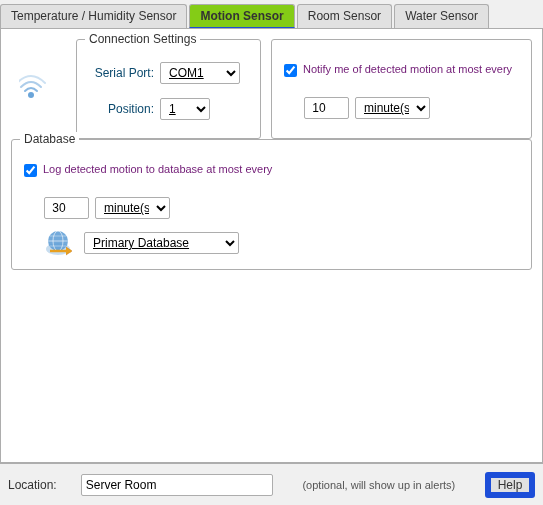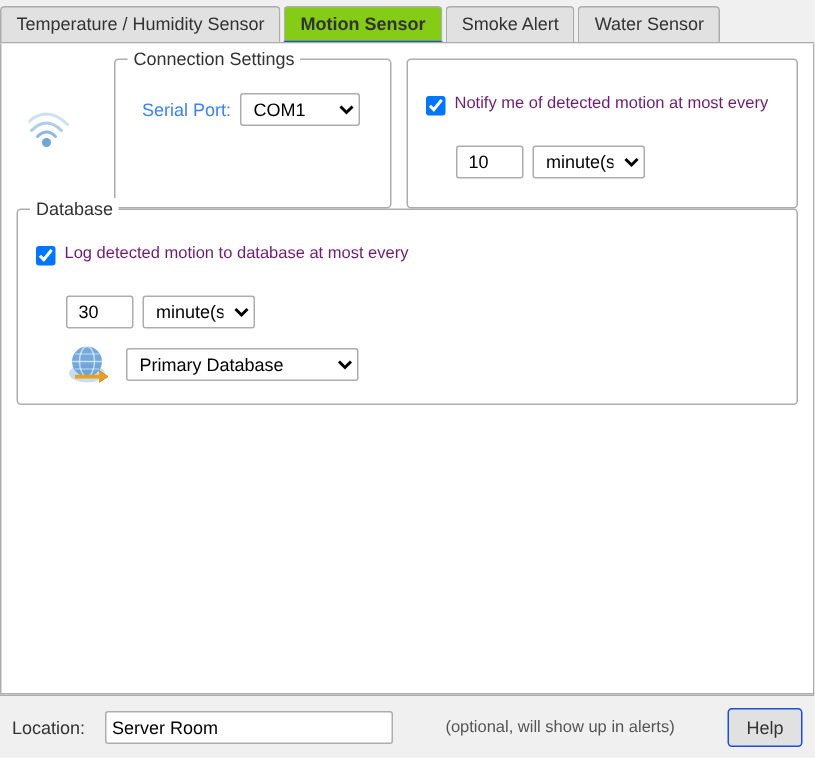--- a/index.html
+++ b/index.html
@@ -105,36 +105,37 @@
     
     .form-row {
       display: flex;
       align-items: center;
       margin-top: 14px;
       gap: 6px;
     }
 
     .form-label {
       font-size: 12px;
-      color: #3b82f6;
+      color: #0c4a6e;
       min-width: 65px;
       text-align: right;
     }
 
     select, input[type="text"], input[type="number"] {
       border: 1px solid #adadad;
       border-radius: 2px;
       padding: 2px 4px;
       font-size: 12px;
       background: #ffffff;
       height: 22px;
     }
 
     select {
       appearance: auto;
+      text-decoration: underline;
     }
 
     .serial-select {
       width: 80px;
     }
 
     .position-select {
       width: 50px;
     }
 
@@ -208,21 +209,21 @@
       flex-shrink: 0;
     }
 
     
     .bottom-bar {
       display: flex;
       align-items: center;
       padding: 6px 8px;
       background: #f0f0f0;
       border-top: 1px solid #adadad;
-      gap: 13px;
+      gap: 24px;
       height: 42px;
     }
 
     .location-label {
       font-size: 12px;
       color: #333;
       flex-shrink: 0;
     }
 
     .location-input {
@@ -238,37 +239,37 @@
       font-size: 11px;
       color: #555;
       flex: 1;
       text-align: center;
     }
 
     .help-button {
       width: 50px;
       height: 26px;
       background: #e1e1e1;
-      border: 1px solid #1d4ed8;
+      border: 6px solid #1d4ed8;
       border-radius: 3px;
       cursor: pointer;
       font-size: 12px;
       color: #333;
     }
 
   </style>
 </head>
 <body>
 
 <div class="main-container">
 
   <div class="tab-bar">
     <div class="tab">Temperature / Humidity Sensor</div>
     <div class="tab active">Motion Sensor</div>
-    <div class="tab">Smoke Alert</div>
+    <div class="tab">Room Sensor</div>
     <div class="tab">Water Sensor</div>
   </div>
 
   <div class="content-area">
 
     <div class="top-row">
 
       <div class="icon-area">
         <svg class="motion-icon" viewBox="0 0 40 40" xmlns="http://www.w3.org/2000/svg">
 
@@ -285,20 +286,29 @@
         <div class="form-row">
           <span class="form-label">Serial Port:</span>
           <select class="serial-select">
             <option>COM1</option>
             <option>COM2</option>
             <option>COM3</option>
             <option>COM4</option>
           </select>
         </div>
 
+        <div class="form-row">
+          <span class="form-label">Position:</span>
+          <select class="position-select">
+            <option>1</option>
+            <option>2</option>
+            <option>3</option>
+            <option>4</option>
+          </select>
+        </div>
       </div>
 
       <div class="group-box alert-box">
 
         <div class="checkbox-row" style="margin-top: 14px;">
           <input type="checkbox" checked="" style="">
           <span class="checkbox-label">Notify me of detected motion at most every</span>
         </div>
 
         <div class="inline-row">

